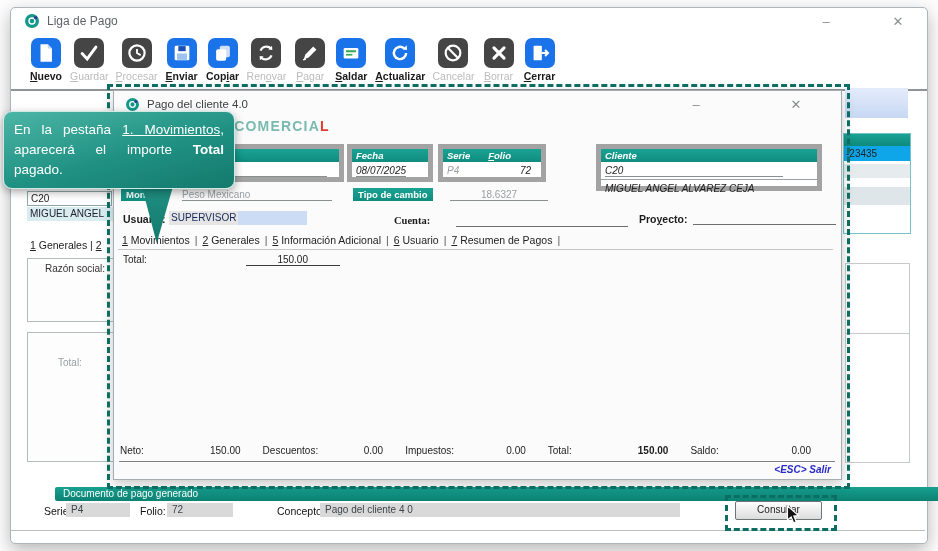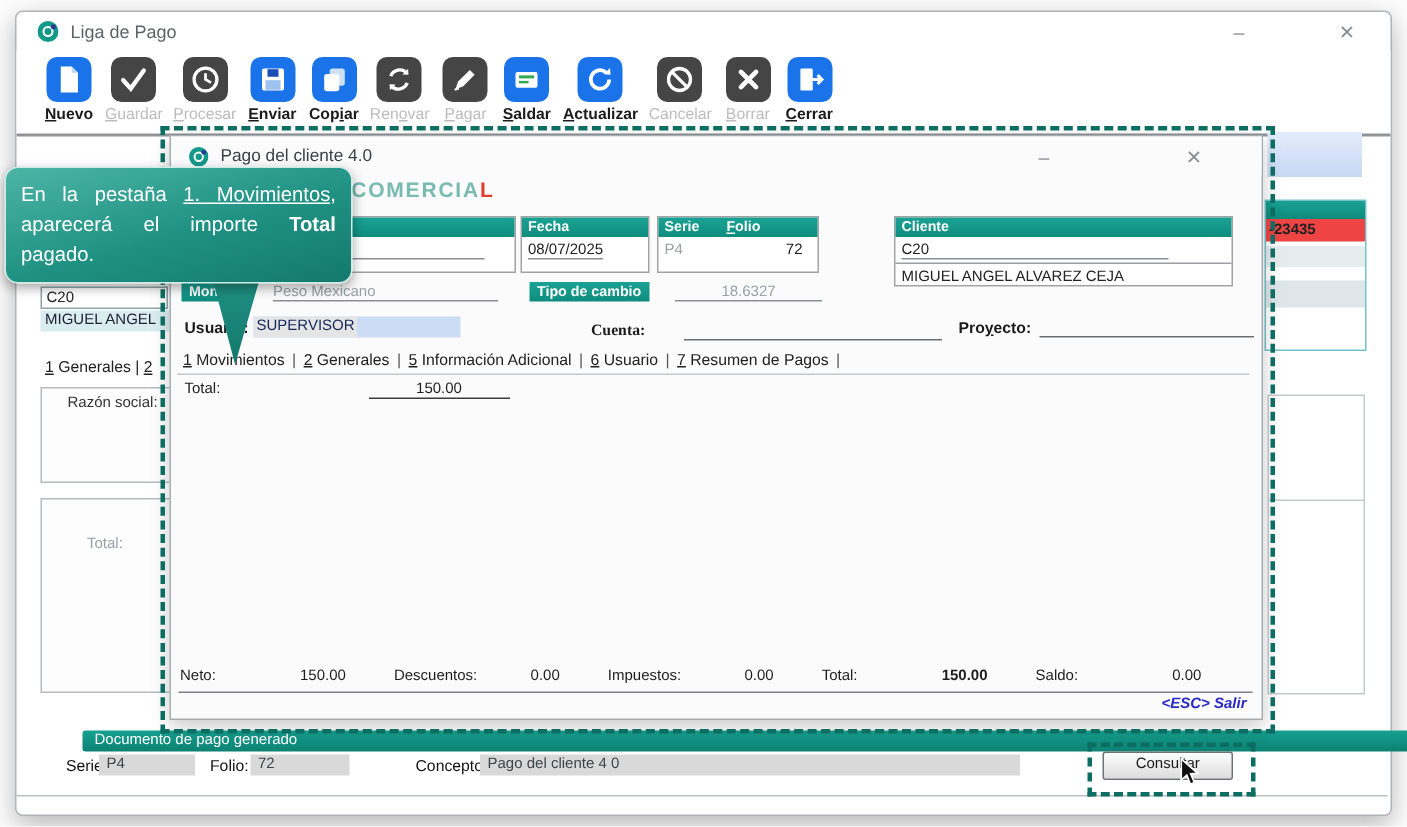--- a/index.html
+++ b/index.html
@@ -27,54 +27,54 @@
   .bg-input{position:absolute;background:#fff;border:1px solid #8fa6a8;font-size:10px;color:#222;
             line-height:13px;padding-left:3px;}
   .bg-name{position:absolute;background:#d9edf0;font-size:10px;color:#223;line-height:14px;padding-left:3px;overflow:hidden;white-space:nowrap;}
   .bg-tabs{position:absolute;font-size:10.5px;color:#222;white-space:nowrap;overflow:hidden;}
   .groupbox{position:absolute;border:1px solid #b5babd;background:#fdfdfd;}
   .groupbox .glabel{font-size:10px;color:#333;padding:4px 0 0 5px;margin-left:12px;}
   .groupbox .glabel.faint{color:#9aa0a3;padding-top:24px;padding-left:18px;}
   .bg-bluebox{position:absolute;background:linear-gradient(#e3ecfb,#c7d8f4);}
   .bg-rightbox{position:absolute;border:1px solid #74c3ca;background:#fff;}
   .bg-rightbox .rb-head{height:12px;background:linear-gradient(#1aa294,#0e8a7c);}
-  .rb-row{height:15px;background:#ef4444;font-size:10px;font-weight:700;color:#222;line-height:15px;padding-left:2px;}
+  .rb-row{height:15px;background:#0ea5e9;font-size:10px;font-weight:400;color:#222;line-height:15px;padding-left:2px;}
   .rb-row2{height:14px;background:#e6ebee;margin-top:3px;}
   .rb-row3{height:18px;background:#dfe6e9;margin-top:9px;}
   .bg-whitebox{position:absolute;border:1px solid #c6cacc;background:#fff;}
   
   .dialog{position:absolute;left:113px;top:90px;width:727px;height:388px;background:#fbfbfb;
           border:1px solid #a7acb0;box-shadow:0 4px 12px rgba(0,0,0,.22);z-index:10;}
   .dlg-annotation{position:absolute;left:107px;top:84px;width:737px;height:399px;
           border:3px dashed #0c6e62;pointer-events:none;z-index:30;}
   .dlg-titlebar{position:absolute;left:0;top:0;width:100%;height:26px;display:flex;align-items:center;
           padding:0 12px;gap:8px;box-sizing:border-box;background:#fbfbfb;}
   .dlg-title{font-size:11.5px;color:#3c4043;}
   .watermark{position:absolute;left:16px;top:27px;font-size:14px;font-weight:700;letter-spacing:1.2px;
           color:#79bab1;white-space:nowrap;}
   .watermark .wm-accent{color:#e03c31;}
-  .fbox{position:absolute;border:1px solid #a3a3a3;background:#fff;box-sizing:border-box;}
+  .fbox{position:absolute;border:5px solid #a3a3a3;background:#fff;box-sizing:border-box;font-style:italic;}
   .fhead{background:linear-gradient(#1aa294,#0f8d7f);color:#fff;font-size:9.5px;font-weight:700;
          height:13px;line-height:13px;padding:0 4px;display:flex;gap:18px;}
   .fval{font-size:10px;color:#222;padding:3px 4px 0 4px;}
   .fval.gray{color:#9aa0a3;}
   .uline{display:inline-block;border-bottom:1px solid #8a8f92;}
   .chip{position:absolute;background:linear-gradient(#1aa294,#0f8d7f);color:#fff;font-size:9.5px;
         font-weight:700;height:13px;line-height:13px;padding:0 5px;}
   .freefield{position:absolute;font-size:10px;color:#9aa0a3;}
   .flabel{position:absolute;font-size:10.5px;font-weight:700;color:#1b1b1b;}
   .field-underline{position:absolute;border-bottom:1px solid #6b6f72;}
   .sel-field{position:absolute;background:#ccdcf5;height:14px;display:flex;}
   .sel-field .sel{background:#e5e5e5;color:#15285a;font-size:10px;line-height:14px;padding:0 2px;}
   .dlg-tabs{position:absolute;left:8px;top:143px;font-size:10.5px;color:#222;white-space:nowrap;}
   .dlg-tabs .sep{color:#555;padding:0 5px;}
   .tabline{position:absolute;left:4px;top:158px;width:715px;border-bottom:1px solid #c3c7c9;}
   .total-row{position:absolute;left:9px;top:163px;font-size:10px;color:#222;}
   .totals{position:absolute;left:6px;top:354px;width:713px;display:flex;font-size:10px;color:#1d1d1d;}
-  .tpair{display:flex;flex:1;padding-right:32px;}
+  .tpair{display:flex;flex:1;padding-right:22px;}
   .tpair .tv{flex:1;text-align:right;}
   .tpair.strong .tv{font-weight:700;}
   .dlg-sep{position:absolute;left:5px;top:370px;width:716px;border-bottom:1px solid #7d8184;}
   .esc-exit{position:absolute;right:10px;top:373px;font-size:10px;font-weight:700;color:#2a2ac8;font-style:italic;}
   
   .callout{position:absolute;left:3px;top:111px;width:232px;z-index:50;
            background:linear-gradient(165deg,#4cb5a6 0%,#1f9183 55%,#14796d 100%);
            border:1px solid #cfe9e4;border-radius:9px;box-shadow:0 3px 8px rgba(0,0,0,.35);
            color:#fff;font-size:13.5px;line-height:1.48;padding:8px 10px;box-sizing:border-box;
            text-align:justify;}

